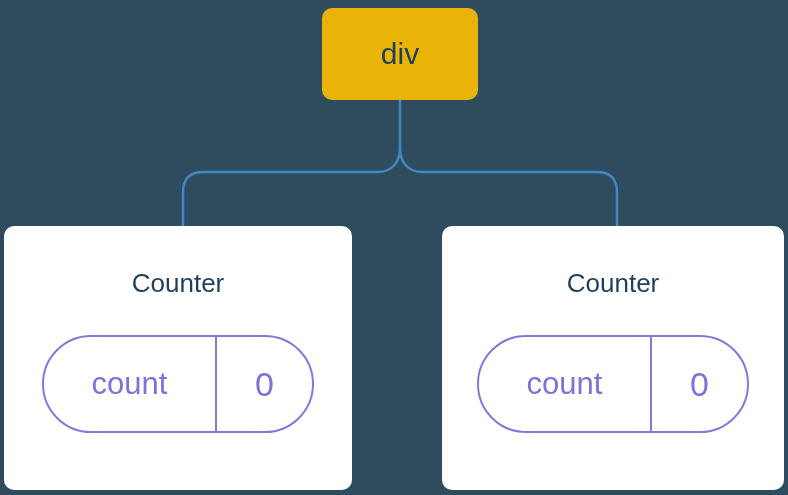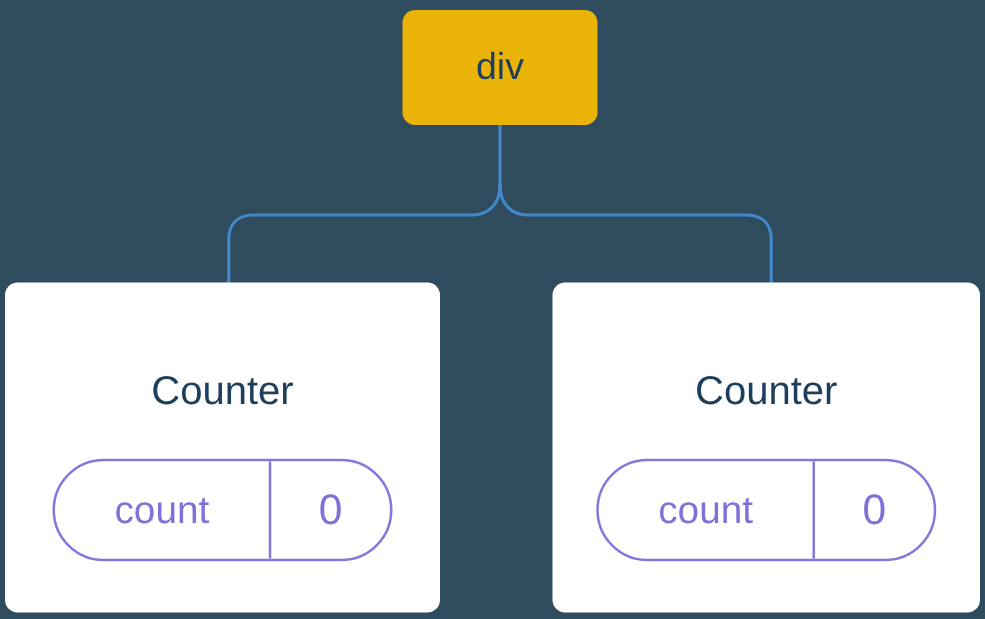--- a/index.html
+++ b/index.html
@@ -45,28 +45,28 @@
     background: #FFFFFF;
     border-radius: 10px;
     box-sizing: border-box;
     display: flex;
     flex-direction: column;
     align-items: center;
   }
   .card.left  { left: 4px;   width: 348px; }
   .card.right { left: 442px; width: 342px; }
   .card-title {
-    margin-top: 68px;
-    font-size: 32px;
+    margin-top: 42px;
+    font-size: 26px;
     color: #1E3F5C;
   }
   .pill {
     margin-top: 36px;
     width: 272px;
-    height: 82px;
+    height: 98px;
     border: 2px solid #8578DB;
     border-radius: 49px;
     display: flex;
     align-items: stretch;
     box-sizing: border-box;
     overflow: hidden;
     background: #FFFFFF;
   }
   .pill .key {
     flex: 1.8;

